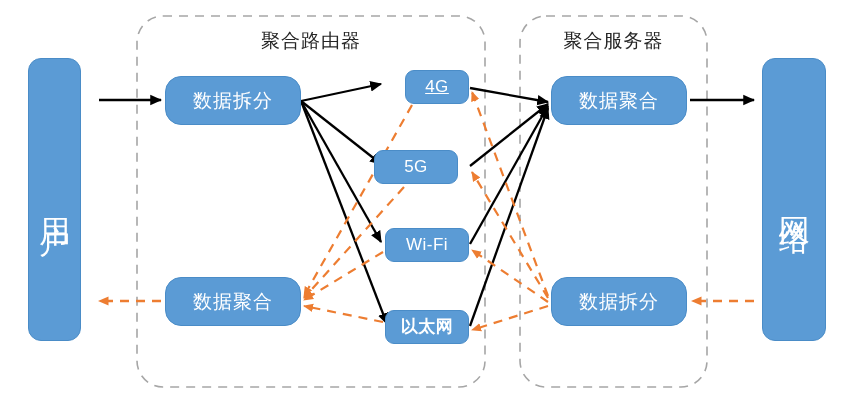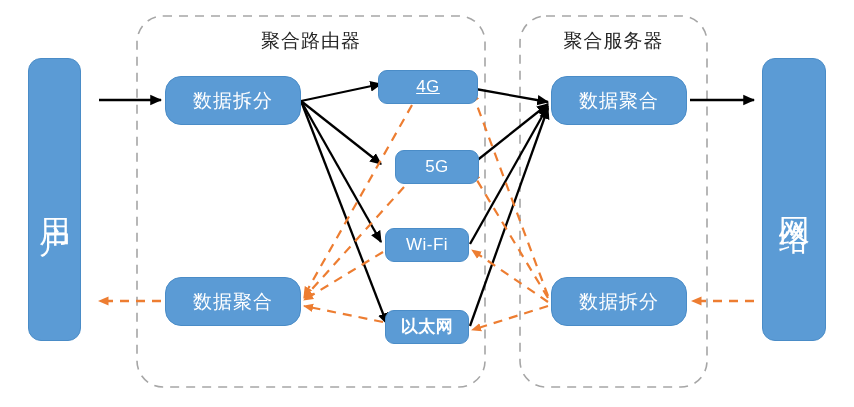--- a/index.html
+++ b/index.html
@@ -122,18 +122,18 @@
   <div class="zone-label" style="left:137px;top:28px;width:348px;">聚合路由器</div>
 
   <div class="node endpoint" style="left:28px;top:58px;width:53px;height:283px;">用户</div>
   <div class="node endpoint" style="left:762px;top:58px;width:64px;height:283px;">网络</div>
 
   <div class="node proc" style="left:165px;top:76px;width:136px;height:49px;">数据拆分</div>
   <div class="node proc" style="left:165px;top:277px;width:136px;height:49px;">数据聚合</div>
   <div class="node proc" style="left:551px;top:76px;width:136px;height:49px;">数据聚合</div>
   <div class="node proc" style="left:551px;top:277px;width:136px;height:49px;">数据拆分</div>
 
-  <div class="node link" style="left:378px;top:70px;width:100px;height:34px;text-decoration:underline;">4G</div>
-  <div class="node link" style="left:395px;top:150px;width:84px;height:34px;">5G</div>
+  <div class="node link" style="left:405px;top:70px;width:64px;height:34px;text-decoration:underline;">4G</div>
+  <div class="node link" style="left:374px;top:150px;width:84px;height:34px;">5G</div>
   <div class="node link" style="left:385px;top:228px;width:84px;height:34px;">Wi-Fi</div>
   <div class="node link" style="left:385px;top:310px;width:84px;height:34px;font-weight:bold;">以太网</div>
 
 </div>
 
 </body></html>

